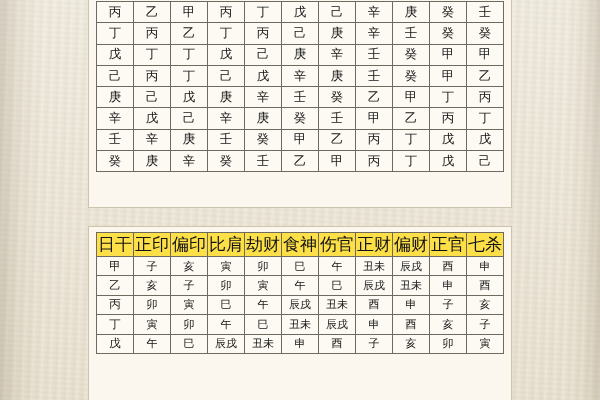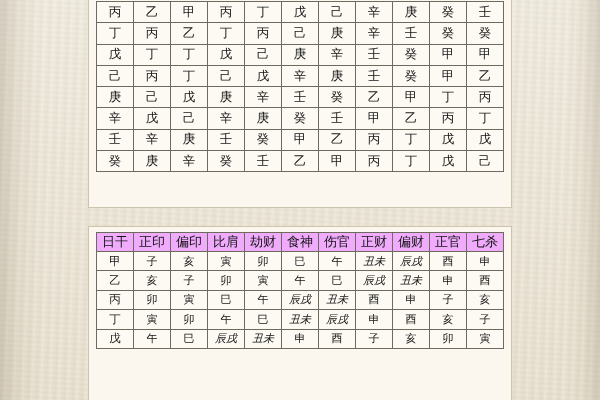--- a/index.html
+++ b/index.html
@@ -99,31 +99,31 @@
     font-family: "DejaVu Sans", sans-serif;
   }
   
   .t-top td {
     height: 20.3px;
     font-size: 12.5px;
   }
   
   .t-bottom th {
     height: 18px;
-    font-size: 13px;
-    background: #f0abfc;
+    font-size: 17px;
+    background: #fde047;
   }
   .t-bottom td {
     height: 18.4px;
     font-size: 11px;
   }
   .t-bottom td.head {
     font-size: 11.5px;
   }
-  .cell-sm { font-size: 9.5px; font-style: italic; }
+  .cell-sm { font-size: 9.5px; }
 </style>
 </head>
 <body>
 
 <div class="page">
   <div class="content">
 
     <div class="panel panel-top">
       <table class="grid t-top">
         <tbody>

